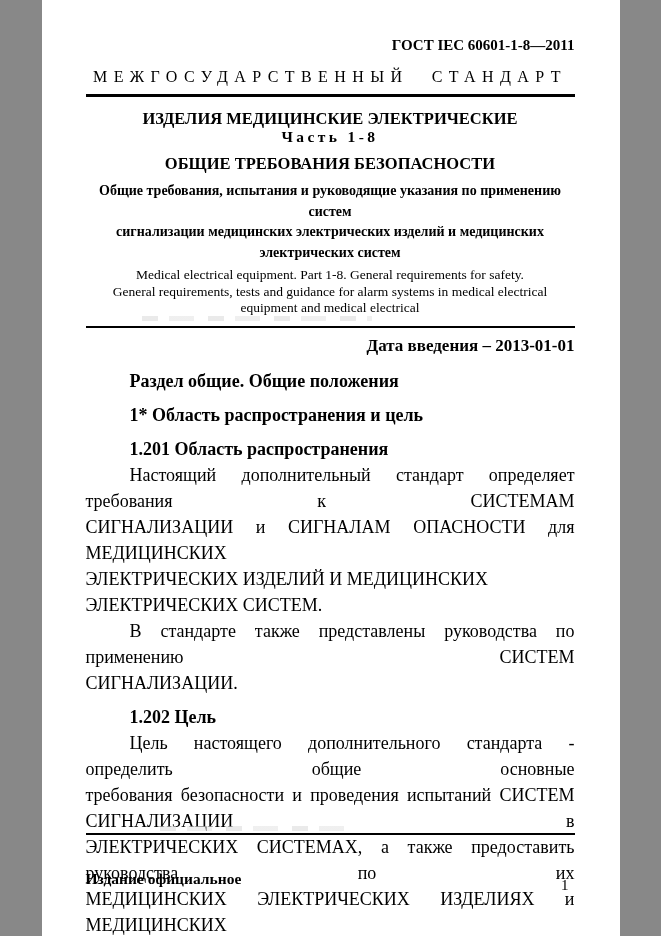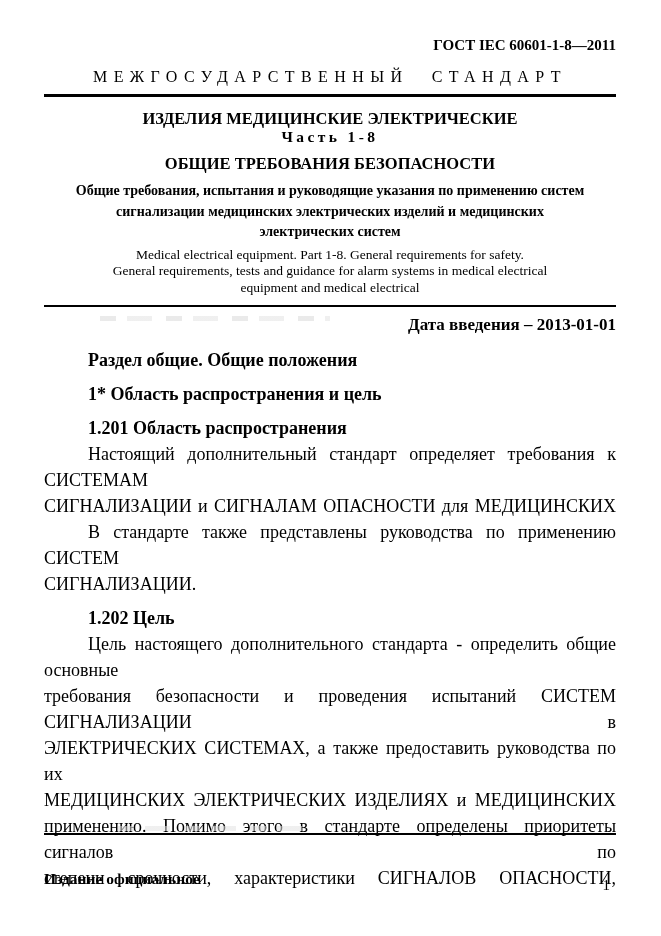--- a/index.html
+++ b/index.html
@@ -1,18 +1,18 @@
 <!DOCTYPE html>
 <html><head>
 <meta charset="utf-8">
 <style>
   html, body { margin: 0; padding: 0; background: #888; }
   .page {
     position: relative;
-    width: 661px;
+    width: 578px;
     height: 936px;
     margin: 0 auto;
     background: #ffffff;
     color: #000;
     font-family: "Liberation Serif", "DejaVu Serif", serif;
     overflow: hidden;
     box-sizing: border-box;
   }
   .content { padding: 36px 45px 0 44px; }
 
@@ -151,20 +151,21 @@
     <div class="effective-date">Дата введения – 2013-01-01</div>
 
     <div class="body-text">
       <div class="h first-h">Раздел общие. Общие положения</div>
       <div class="h">1* Область распространения и цель</div>
       <div class="h">1.201 Область распространения</div>
 
       <div>
         <div class="pl first">Настоящий дополнительный стандарт определяет требования к СИСТЕМАМ</div>
         <div class="pl">СИГНАЛИЗАЦИИ и СИГНАЛАМ ОПАСНОСТИ для МЕДИЦИНСКИХ</div>
+        <div class="pl last">ЭЛЕКТРИЧЕСКИХ ИЗДЕЛИЙ И МЕДИЦИНСКИХ ЭЛЕКТРИЧЕСКИХ СИСТЕМ.</div>
       </div>
 
       <div>
         <div class="pl first">В стандарте также представлены руководства по применению СИСТЕМ</div>
         <div class="pl last">СИГНАЛИЗАЦИИ.</div>
       </div>
 
       <div class="h">1.202 Цель</div>
 
       <div>

